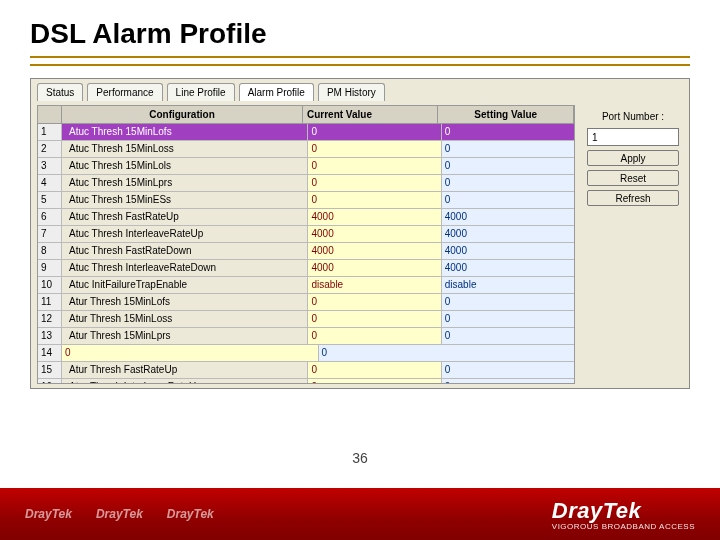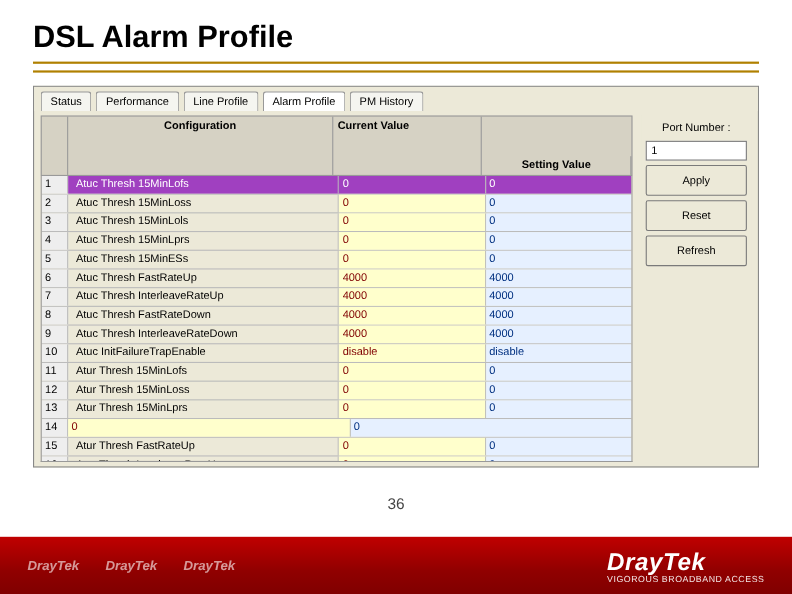--- a/index.html
+++ b/index.html
@@ -11,32 +11,32 @@
   .tabs { display: flex; gap: 4px; padding: 4px 6px 0; background: #ece9d8; }
   .tab { padding: 3px 8px; border: 1px solid #999; border-bottom: none; border-radius: 3px 3px 0 0; background: #f5f5f0; cursor: pointer; font-size: 10px; }
   .tab.active { background: #ffffff; font-weight: normal; }
   .content { display: flex; align-items: flex-start; padding: 4px 6px; gap: 8px; }
   .main-table { flex: 1; }
   .thead { display: flex; background: #d6d2c4; border: 1px solid #999; }
   .thead div { padding: 3px 4px; font-weight: bold; border-right: 1px solid #999; font-size: 10px; }
   .th-num { width: 24px; }
   .th-conf { flex: 2.2; text-align: center; }
   .th-curr { flex: 1.2; }
-  .th-set { flex: 1.2; text-align: center; margin-top: 36px; }
+  .th-set { flex: 1.2; text-align: center; }
   .rows { border: 1px solid #999; border-top: none; max-height: 260px; overflow: hidden; }
   .row { display: flex; border-bottom: 1px solid #bbb; line-height: 14px; }
   .cell-num { width: 24px; padding: 1px 3px; border-right: 1px solid #bbb; background: #eee; }
   .cell-conf { flex: 2.2; padding: 1px 7px; border-right: 1px solid #bbb; }
   .cell-curr { flex: 1.2; padding: 1px 3px; border-right: 1px solid #bbb; background: #ffffcc; color: #800000; }
   .cell-set { flex: 1.2; padding: 1px 3px; background: #e6f0ff; color: #003080; }
   .hl-purple .cell-conf, .hl-purple .cell-curr, .hl-purple .cell-set { background: #a040c0; color: #fff; }
   .side { width: 100px; background: #ece9d8; padding: 4px; display: flex; flex-direction: column; gap: 4px; }
   .side-label { font-size: 10px; padding: 2px 0; text-align: center; }
   .side input[type=text] { width: 100%; height: 18px; padding: 0 4px; font-size: 10px; border: 1px solid #7a7a7a; }
-  .side button { width: 100%; height: 28px; font-size: 10px; background: #ece9d8; border: 1px solid #7a7a7a; border-radius: 2px; cursor: pointer; }
+  .side button { width: 100%; height: 16px; font-size: 10px; background: #ece9d8; border: 1px solid #7a7a7a; border-radius: 2px; cursor: pointer; }
   .footer-band { position: absolute; bottom: 0; left: 0; right: 0; height: 52px; background: linear-gradient(#c00000, #900000 60%, #800000); color: #fff; display: flex; align-items: center; justify-content: space-between; padding: 0 25px; }
   .page-num { position: absolute; bottom: 74px; left: 50%; transform: translateX(-50%); font-size: 14px; color: #444; }
   .brand-big { font-size: 22px; font-style: italic; font-weight: bold; letter-spacing: 0.5px; }
   .brand-big .dray { color: #fff; }
   .brand-big .tek { color: #fff; }
   .tagline { font-size: 8px; letter-spacing: 0.5px; opacity: 0.9; margin-top: -2px; }
   .brand-small { display: flex; gap: 24px; opacity: 0.6; }
   .brand-small span { font-size: 12px; font-style: italic; font-weight: bold; }
 </style>
 </head>

